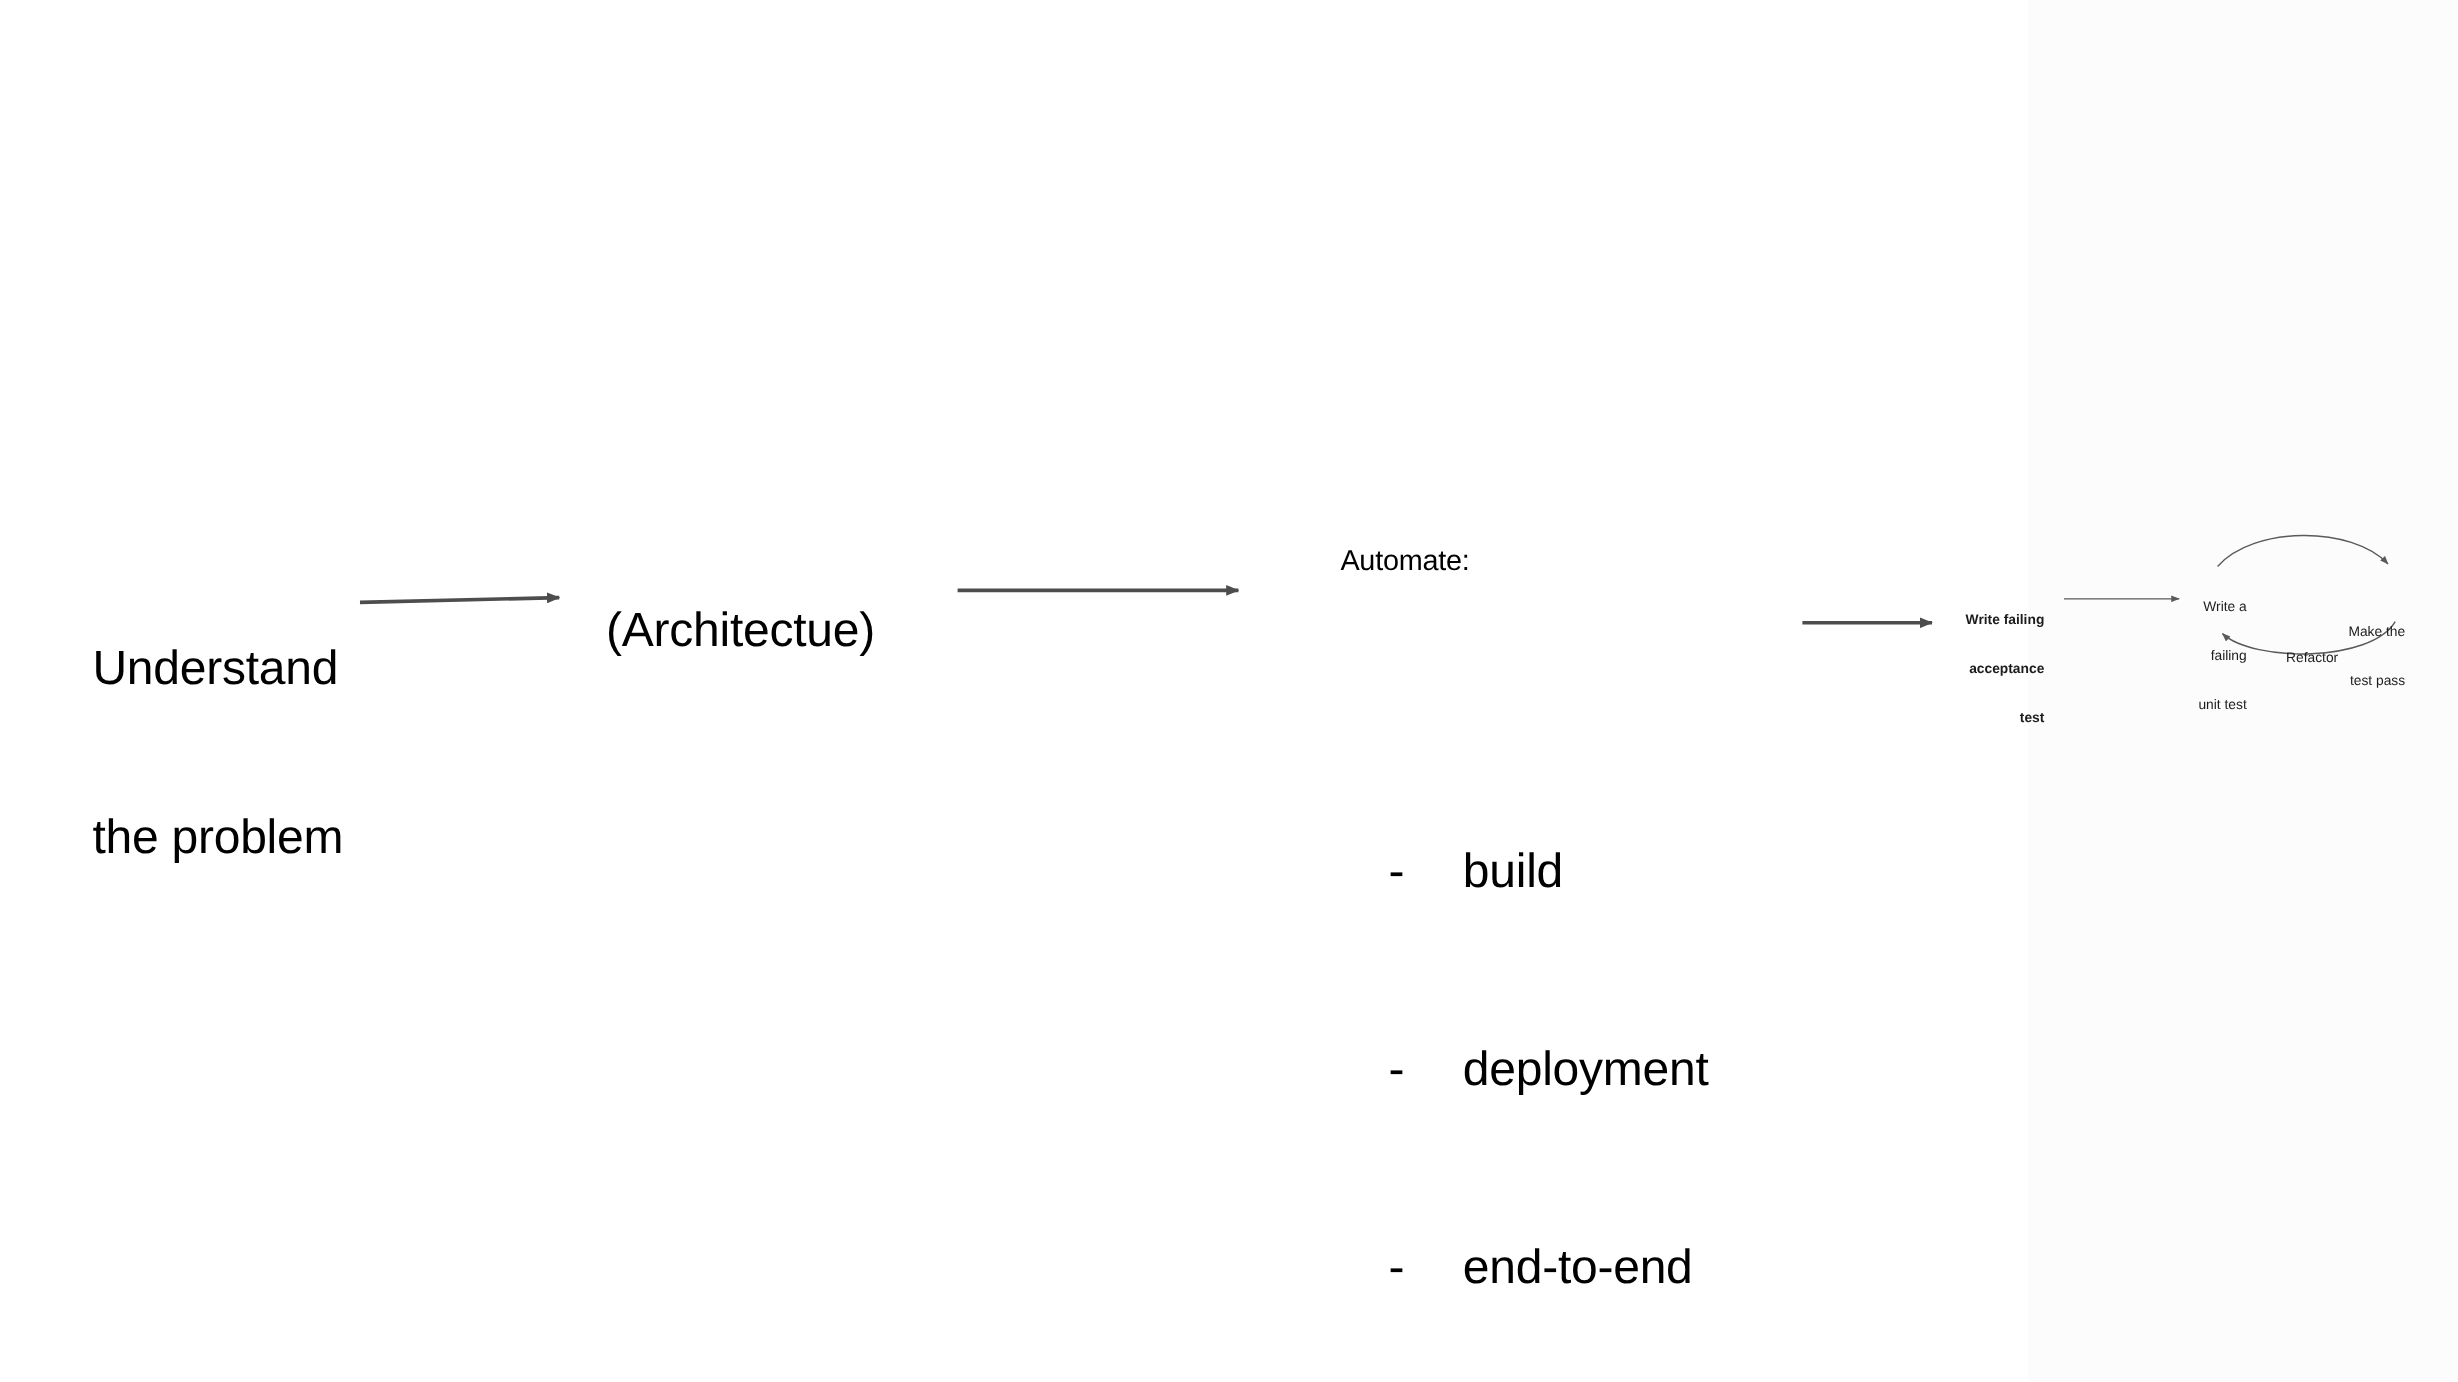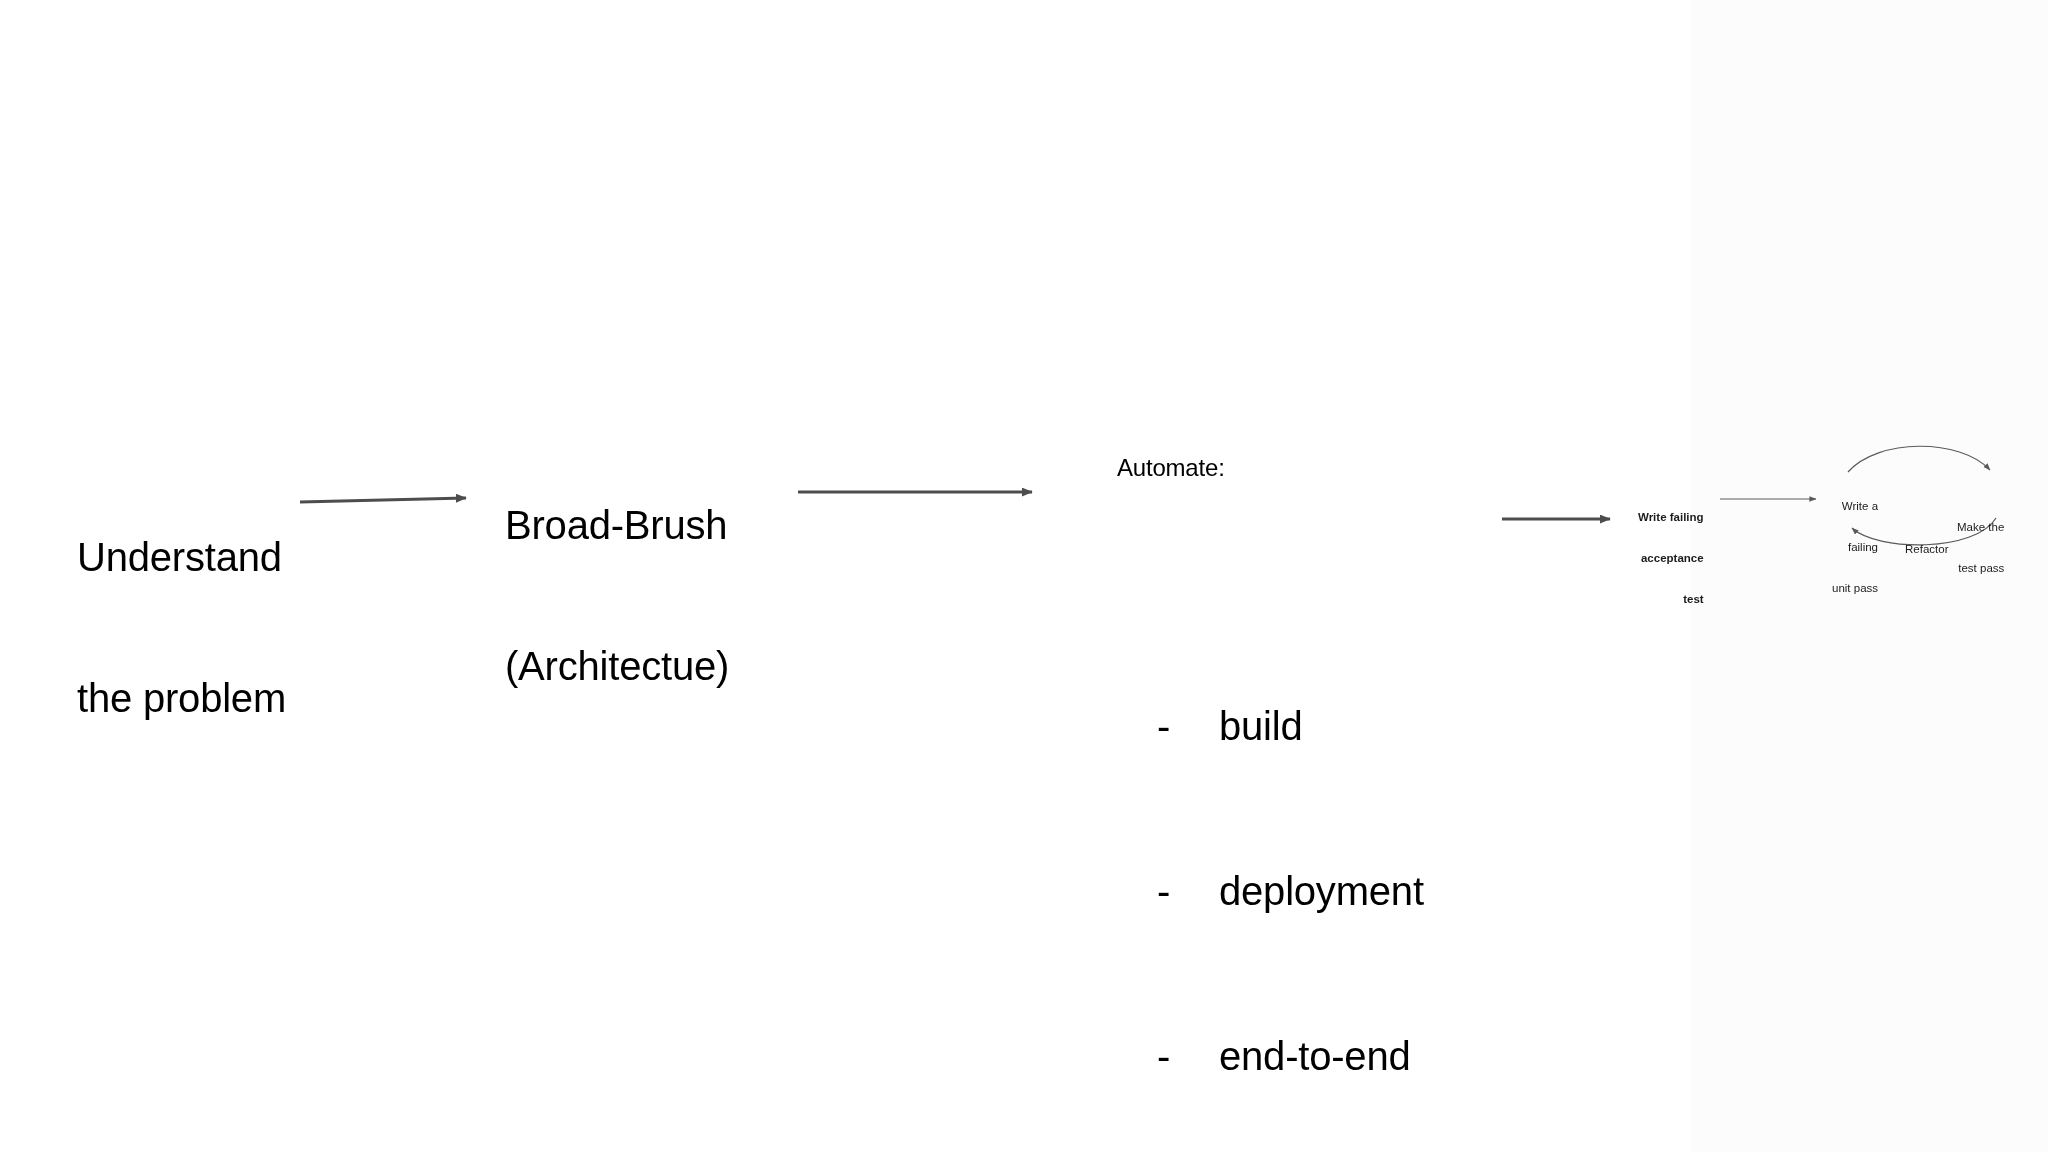--- a/index.html
+++ b/index.html
@@ -122,21 +122,20 @@
       <line x1="1502" y1="519" x2="1610" y2="519" stroke="#4d4d4d" stroke-width="3" marker-end="url(#ah-main)"></line>
     </g>
   </svg>
 
   <div class="stage" id="stage-understand">
     <div>Understand</div>
     <div>the problem</div>
   </div>
 
   <div class="stage" id="stage-design">
-    <div>Broad-Brush</div>
     <div>(Architectue)</div>
   </div>
 
   <div class="stage" id="stage-automate">
     <div class="auto-title">Automate:</div>
     <ul class="auto-list">
       <li><span class="auto-dash">-</span><span>build</span></li>
       <li><span class="auto-dash">-</span><span>deployment</span></li>
       <li><span class="auto-dash">-</span><span>end-to-end</span></li>
       <li><span class="auto-dash"></span><span>tests</span></li>
@@ -162,21 +161,21 @@
 
     <div class="tdd-label" id="tdd-label-acceptance">
       <div>Write failing</div>
       <div>acceptance</div>
       <div>test</div>
     </div>
 
     <div class="tdd-label" id="tdd-label-unittest">
       <div>Write a</div>
       <div>failing</div>
-      <div>unit pass</div>
+      <div>unit test</div>
     </div>
 
     <div class="tdd-label" id="tdd-label-testpass">
       <div>Make the</div>
       <div>test pass</div>
     </div>
 
     <div class="tdd-label" id="tdd-label-refactor">Refactor</div>
   </div>
 

